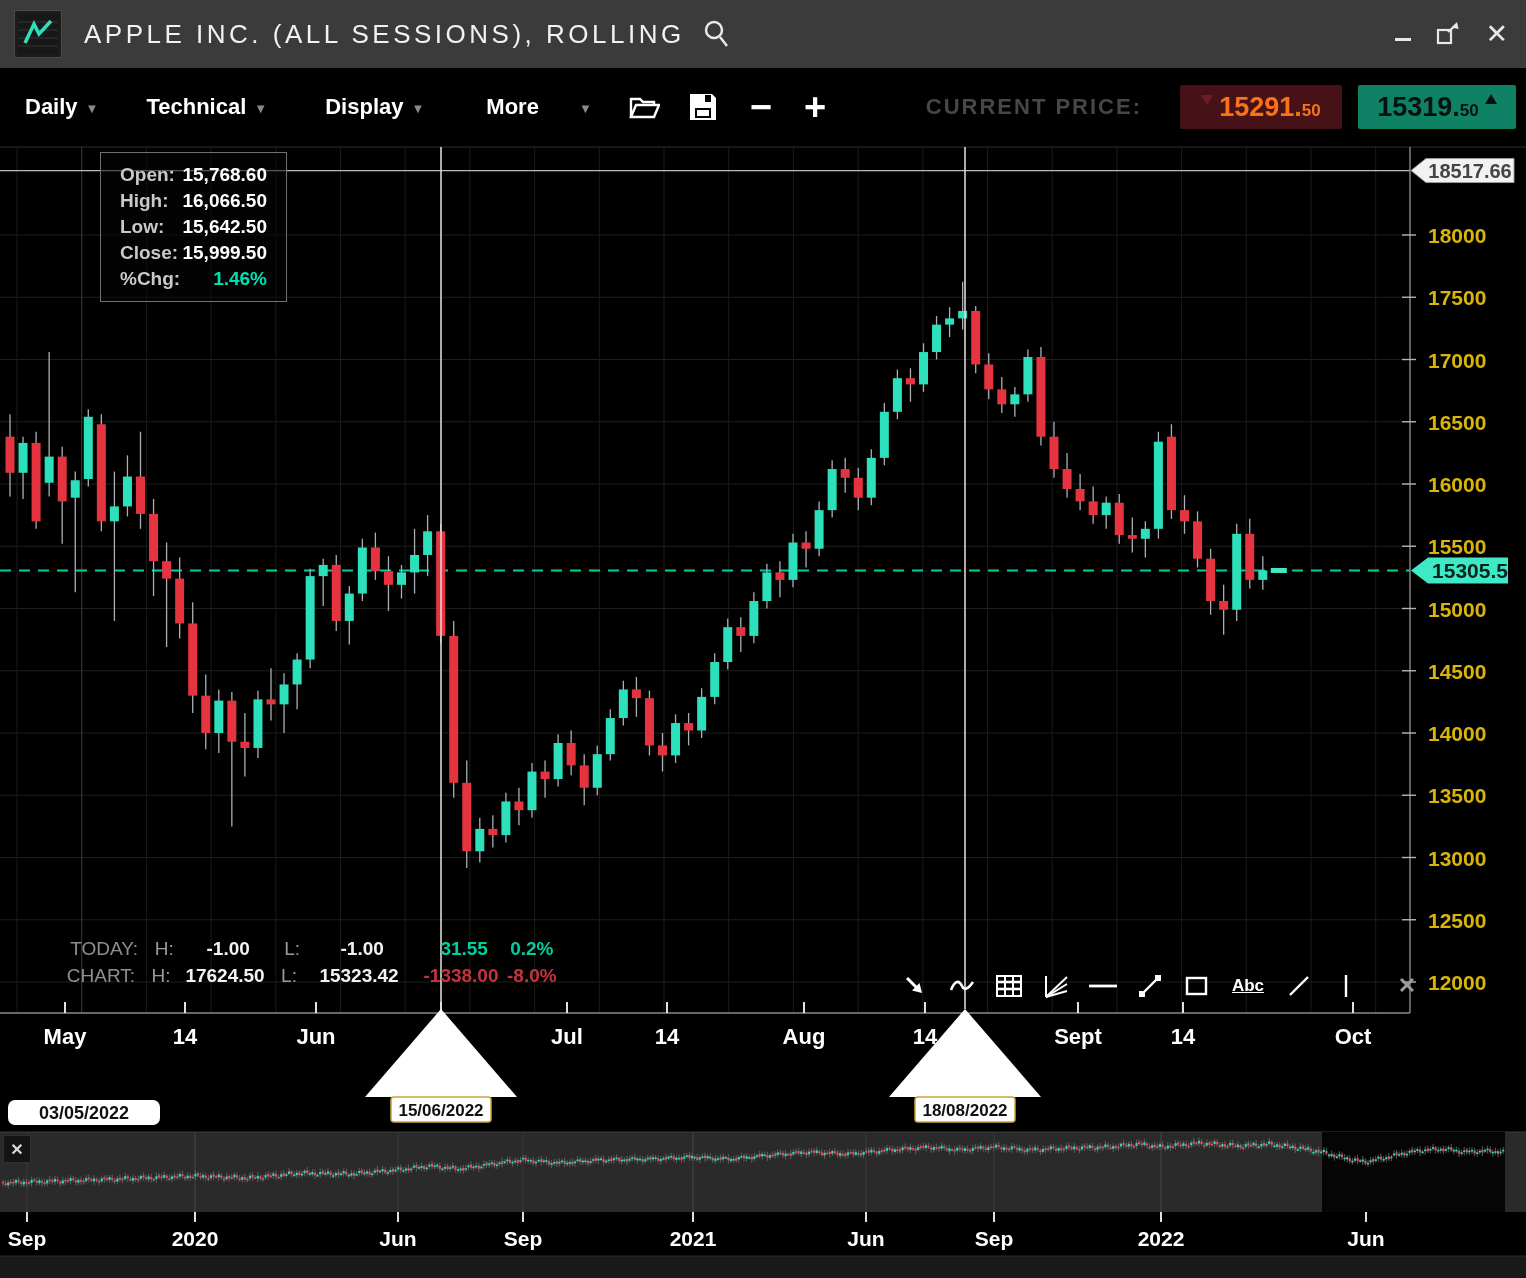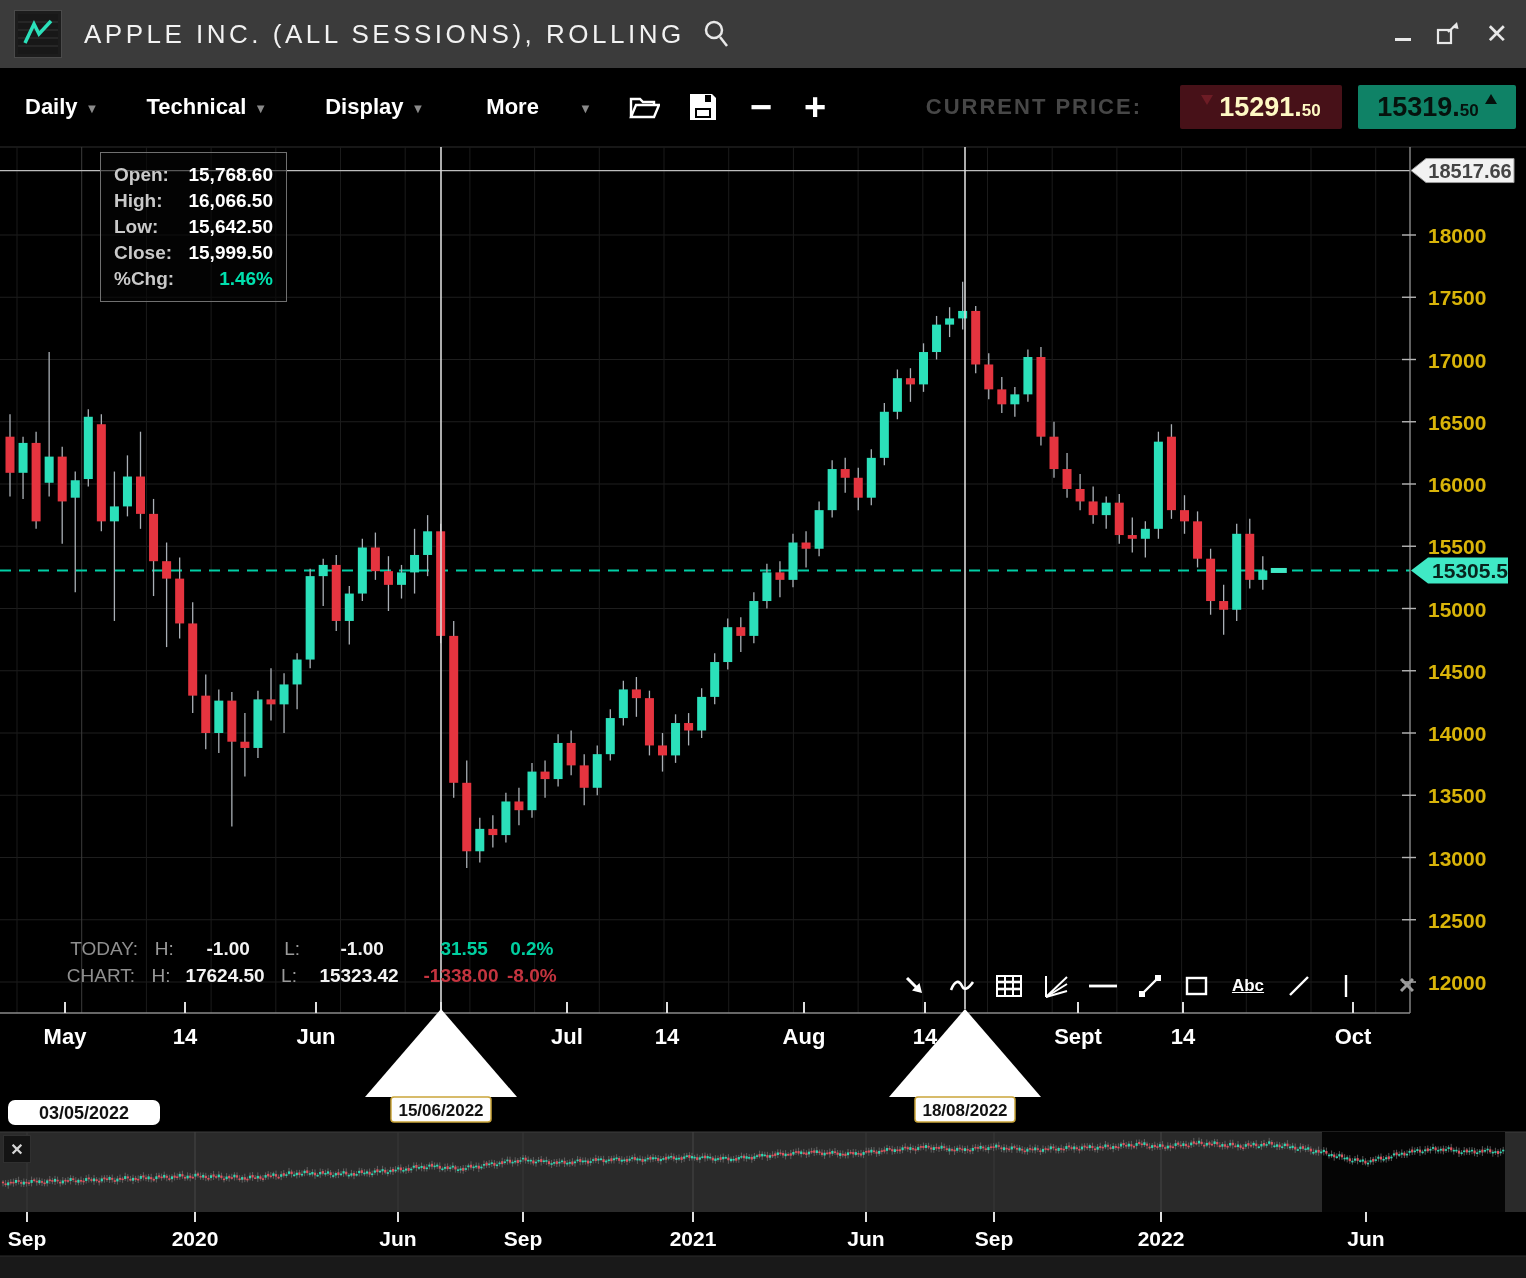--- a/index.html
+++ b/index.html
@@ -22,32 +22,32 @@
   .menu{display:flex;align-items:center;cursor:pointer;}
   .menu .mlabel{color:#fff;font-size:22px;font-weight:bold;}
   .menu .caret{color:#8a8a8a;font-size:13px;margin-left:8px;margin-top:3px;}
   .m-daily{margin-left:25px;} .m-tech{margin-left:48px;} .m-disp{margin-left:58px;} .m-more{margin-left:62px;gap:32px;}
   .tb-ico{margin-left:36px;cursor:pointer;display:flex;align-items:center;}
   .zoombtn{color:#fff;font-size:38px;font-weight:bold;margin-left:32px;cursor:pointer;line-height:30px;}
   .cp-label{margin-left:auto;color:#474747;font-size:22px;font-weight:bold;letter-spacing:2px;}
   .pricebox{height:44px;border-radius:2px;display:flex;align-items:center;justify-content:center;
             position:relative;cursor:default;}
   .pb-red{width:162px;margin-left:38px;background:#471118;}
-  .pb-red .digits{color:#fef9c3;font-size:27px;font-weight:bold;}
+  .pb-red .digits{color:#f97316;font-size:27px;font-weight:bold;}
   .pb-red .cents{font-size:17px;}
   .pb-green{width:158px;margin-left:16px;margin-right:10px;background:#0f8266;}
   .pb-green .digits{color:#06120d;font-size:27px;font-weight:bold;}
   .pb-green .cents{font-size:17px;}
   .arr-down{width:0;height:0;border-left:6px solid transparent;border-right:6px solid transparent;
             border-top:10px solid #6d1c25;margin-right:6px;margin-top:-14px;}
   .arr-up{width:0;height:0;border-left:6px solid transparent;border-right:6px solid transparent;
           border-bottom:10px solid #05110c;margin-left:6px;margin-top:-16px;}
   
   .infobox{position:absolute;left:100px;top:152px;width:187px;height:150px;z-index:4;
-           border:1px solid #707070;background:rgba(5,5,5,0.55);padding:9px 13px;box-sizing:border-box;}
+           border:1px solid #707070;background:rgba(5,5,5,0.55);padding:9px 19px;box-sizing:border-box;}
   .inforow{display:flex;justify-content:space-between;height:26px;align-items:center;}
   .inforow .lbl{color:#c9c9c9;font-size:19px;font-weight:600;}
   .inforow .val{color:#fff;font-size:19px;font-weight:bold;}
   .inforow .val.green{color:#00e0ae;}
   .stats{position:absolute;left:55px;top:938px;z-index:4;font-size:19px;white-space:nowrap;}
   .stats .row{height:27px;text-align:center;}
   .stats .lbl{display:inline-block;width:92px;color:#8f8f8f;}
   .stats .hl{display:inline-block;width:28px;color:#9a9a9a;}
   .stats .hv{display:inline-block;width:100px;color:#f2f2f2;font-weight:bold;}
   .stats .lv{display:inline-block;width:112px;color:#f2f2f2;font-weight:bold;}

